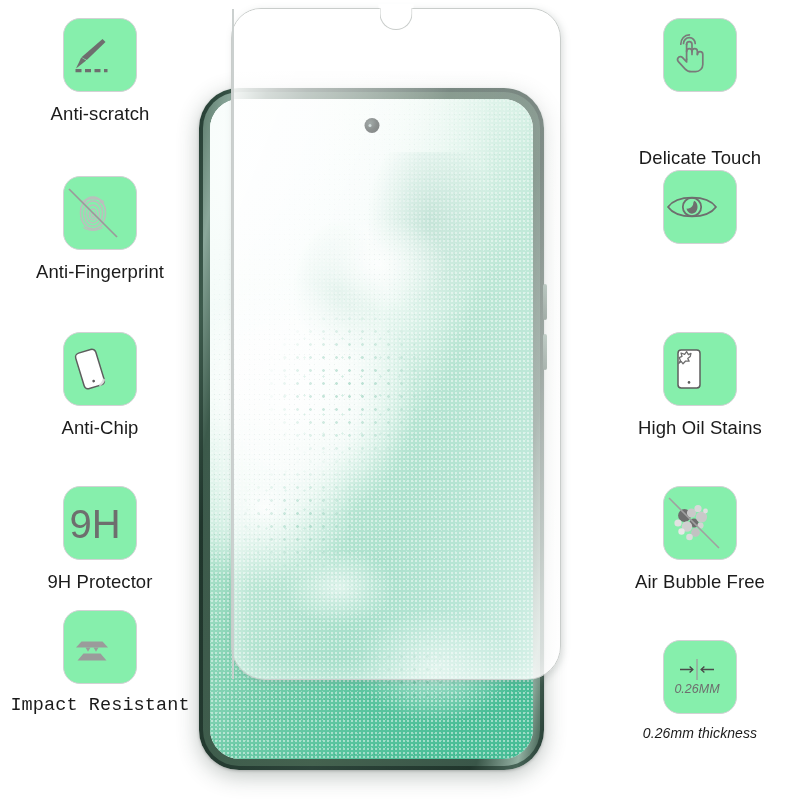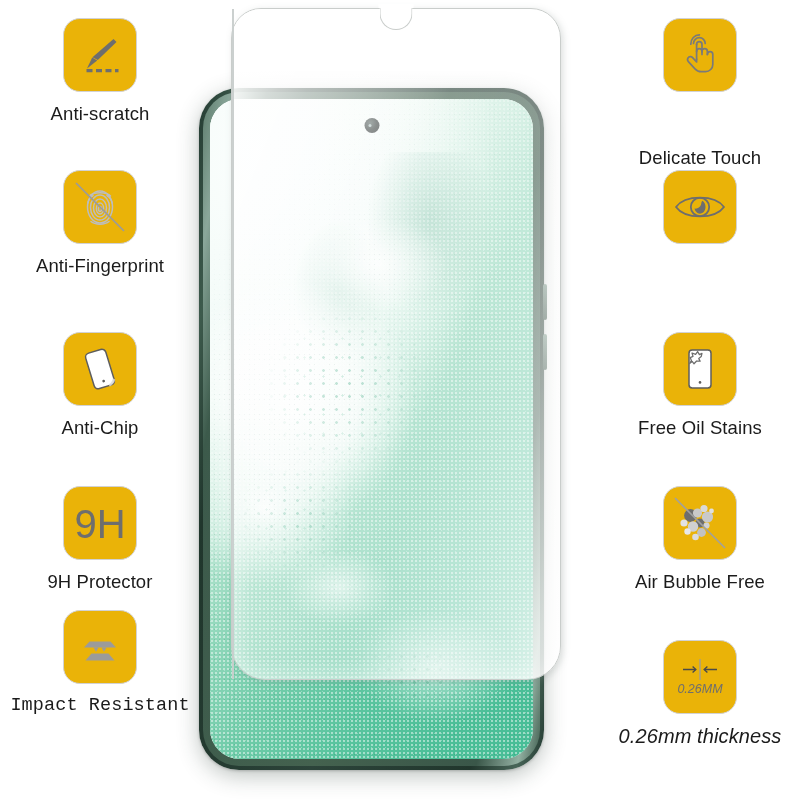--- a/index.html
+++ b/index.html
@@ -37,39 +37,39 @@
     flex-direction: column;
     align-items: center;
     justify-content: flex-start;
   }
 
   .icon-box {
     width: 74px;
     height: 74px;
     border: 1.6px solid #d2d2d4;
     border-radius: 17px;
-    background: #eab308;
+    background: #86efac;
     display: flex;
     align-items: center;
-    justify-content: center;
+    justify-content: flex-start;
     overflow: hidden;
   }
   .icon-box svg { display: block; }
 
   .feature-label {
     margin-top: 11px;
     font-size: 18.5px;
     line-height: 1.15;
     color: #1b1b1b;
     text-align: center;
     letter-spacing: 0.1px;
     white-space: nowrap;
     font-weight: 400;
   }
-  .feature-label.tight { font-size: 20px; }
+  .feature-label.tight { font-size: 14px; }
 
   
   #phone-area {
     position: absolute;
     left: 186px;
     top: 0;
     width: 430px;
     height: 800px;
   }
 
@@ -266,21 +266,21 @@
             <line x1="11.5" y1="40.6" x2="17.5" y2="40.6"></line>
             <line x1="21.0" y1="40.6" x2="27.0" y2="40.6"></line>
             <line x1="30.5" y1="40.6" x2="36.5" y2="40.6"></line>
             <line x1="40.0" y1="40.6" x2="43.5" y2="40.6"></line>
           </g>
         </svg>
       </div>
       <div class="feature-label">Anti-scratch</div>
     </div>
 
-    <div class="feature" style="top:170px;">
+    <div class="feature" style="top:176px;">
       <div class="icon-box">
         <svg width="58" height="58" viewBox="0 0 58 58" aria-hidden="true">
           <g fill="none" stroke="#bdbdbd" stroke-width="1.5" stroke-linecap="round">
             <ellipse cx="29" cy="29" rx="12.5" ry="16"></ellipse>
             <ellipse cx="29" cy="29.5" rx="9.5" ry="12.5"></ellipse>
             <ellipse cx="29" cy="30" rx="6.5" ry="9"></ellipse>
             <ellipse cx="29" cy="30.5" rx="3.6" ry="5.4"></ellipse>
             <ellipse cx="29" cy="31" rx="1.5" ry="2.4"></ellipse>
             <path d="M18.5 18 C22 13.5 36 13.5 39.5 18"></path>
             <path d="M20 43.5 C24 47 34 47 38 43.5"></path>
@@ -385,21 +385,21 @@
     </div>
 
     <div class="feature" style="top:332px;">
       <div class="icon-box">
         <svg width="50" height="52" viewBox="0 0 50 52" aria-hidden="true">
           <rect x="14" y="7" width="22" height="38" rx="3.2" ry="3.2" fill="#ffffff" stroke="#5e5e5e" stroke-width="1.5"></rect>
           <circle cx="25" cy="39.4" r="1.3" fill="#5e5e5e"></circle>
           <path d="M14.6 20.6 L16.4 17.6 L15.2 14.6 L18.0 13.4 L17.0 10.0 L20.6 11.4 L22.6 8.6 L24.4 11.6 L27.0 10.4 L26.2 13.6 L23.8 15.6 L25.2 18.2 L21.6 18.0 L19.0 20.8 L17.2 18.4 Z" fill="#ffffff" stroke="#6e6e6e" stroke-width="1.25" stroke-linejoin="round"></path>
         </svg>
       </div>
-      <div class="feature-label">Free Oil Stains</div>
+      <div class="feature-label">High Oil Stains</div>
     </div>
 
     <div class="feature" style="top:486px;">
       <div class="icon-box">
         <svg width="60" height="60" viewBox="0 0 60 60" aria-hidden="true">
           <g>
             <circle cx="20.5" cy="22.5" r="6.4" fill="#6e6e6e"></circle>
             <circle cx="30.0" cy="30.0" r="4.6" fill="#6e6e6e"></circle>
             <circle cx="27.5" cy="20.0" r="4.6" fill="#c9c9c9"></circle>
             <circle cx="37.5" cy="24.0" r="5.6" fill="#c9c9c9"></circle>

